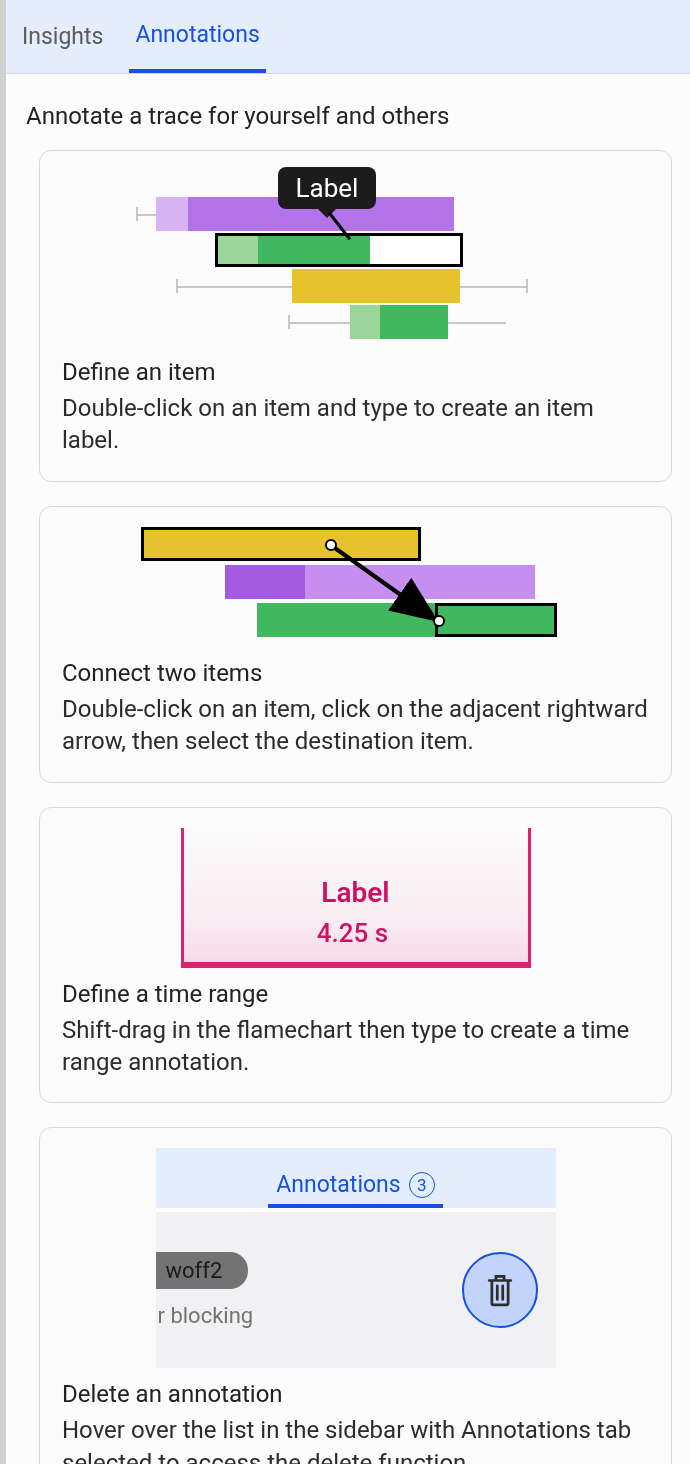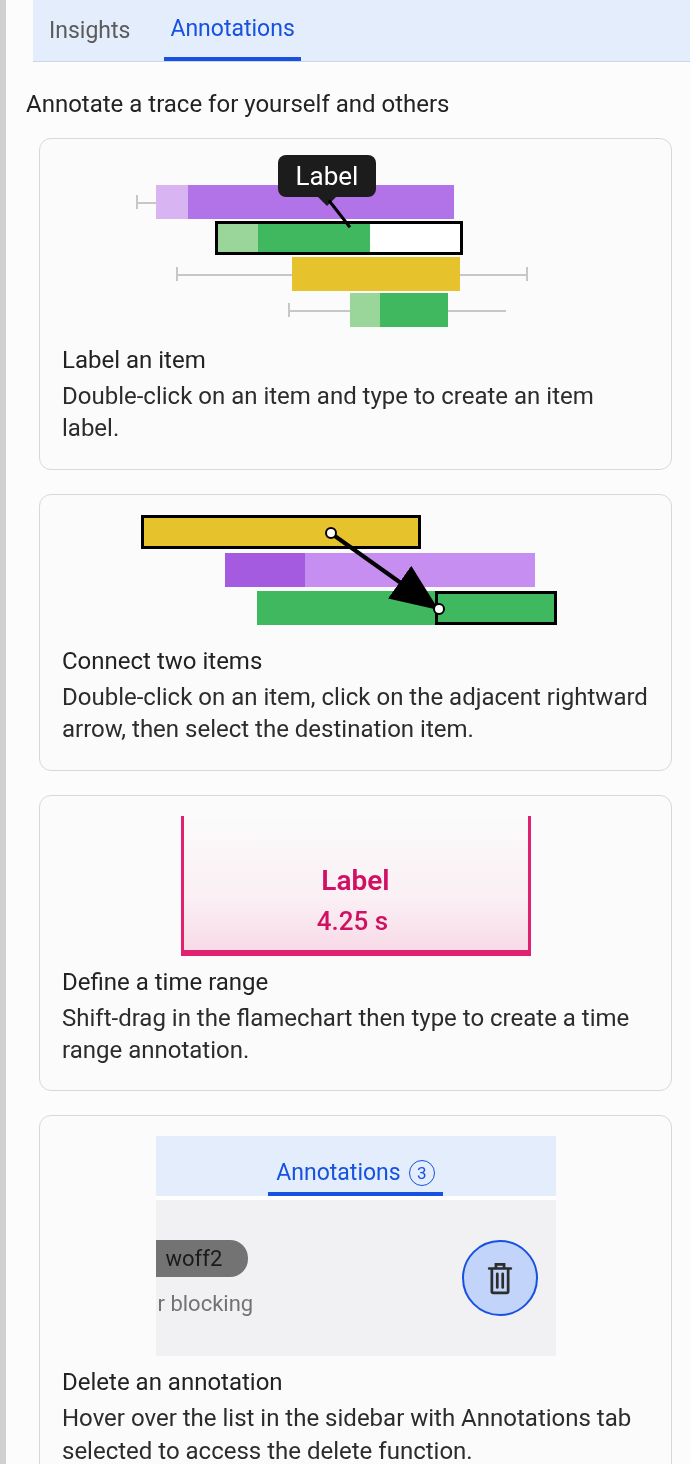--- a/index.html
+++ b/index.html
@@ -13,24 +13,23 @@
       border-left: 6px solid #d0d0d0;
       background: #fcfcfc;
       min-height: 1464px;
     }
     
     .tabs {
       display: flex;
       background: #e4edfb;
       border-bottom: 1px solid #ccd6e8;
       padding: 0 10px;
-      gap: 28px;
-      height: 62px;
+      gap: 20px;
+      height: 74px;
       align-items: center;
-      margin-left: 27px;
     }
     .tab {
       font-size: 23px;
       color: #5b5b5b;
       padding: 0 6px;
       height: 100%;
       display: flex;
       align-items: center;
       cursor: pointer;
     }
@@ -208,21 +207,21 @@
           <div class="track-line" style="left:312px; top:151px; width:58px;"></div>
 
           <div class="label-tooltip" style="left:142px; top:-4px;">
             <span>Label</span>
             <div class="tooltip-arrow"></div>
           </div>
 
           <div class="link-line" style="left:193px; top:40px; width:34px; transform:rotate(52deg);"></div>
         </div>
       </div>
-      <div class="card-title">Label an item</div>
+      <div class="card-title">Define an item</div>
       <div class="card-desc">Double-click on an item and type to create an item label.</div>
     </div>
 
     <div class="card">
       <div class="illo">
         <div class="flame2">
           <div class="f2-yellow"></div>
           <div class="f2-purple-d"></div>
           <div class="f2-purple-l"></div>
           <div class="f2-green-l"></div>

